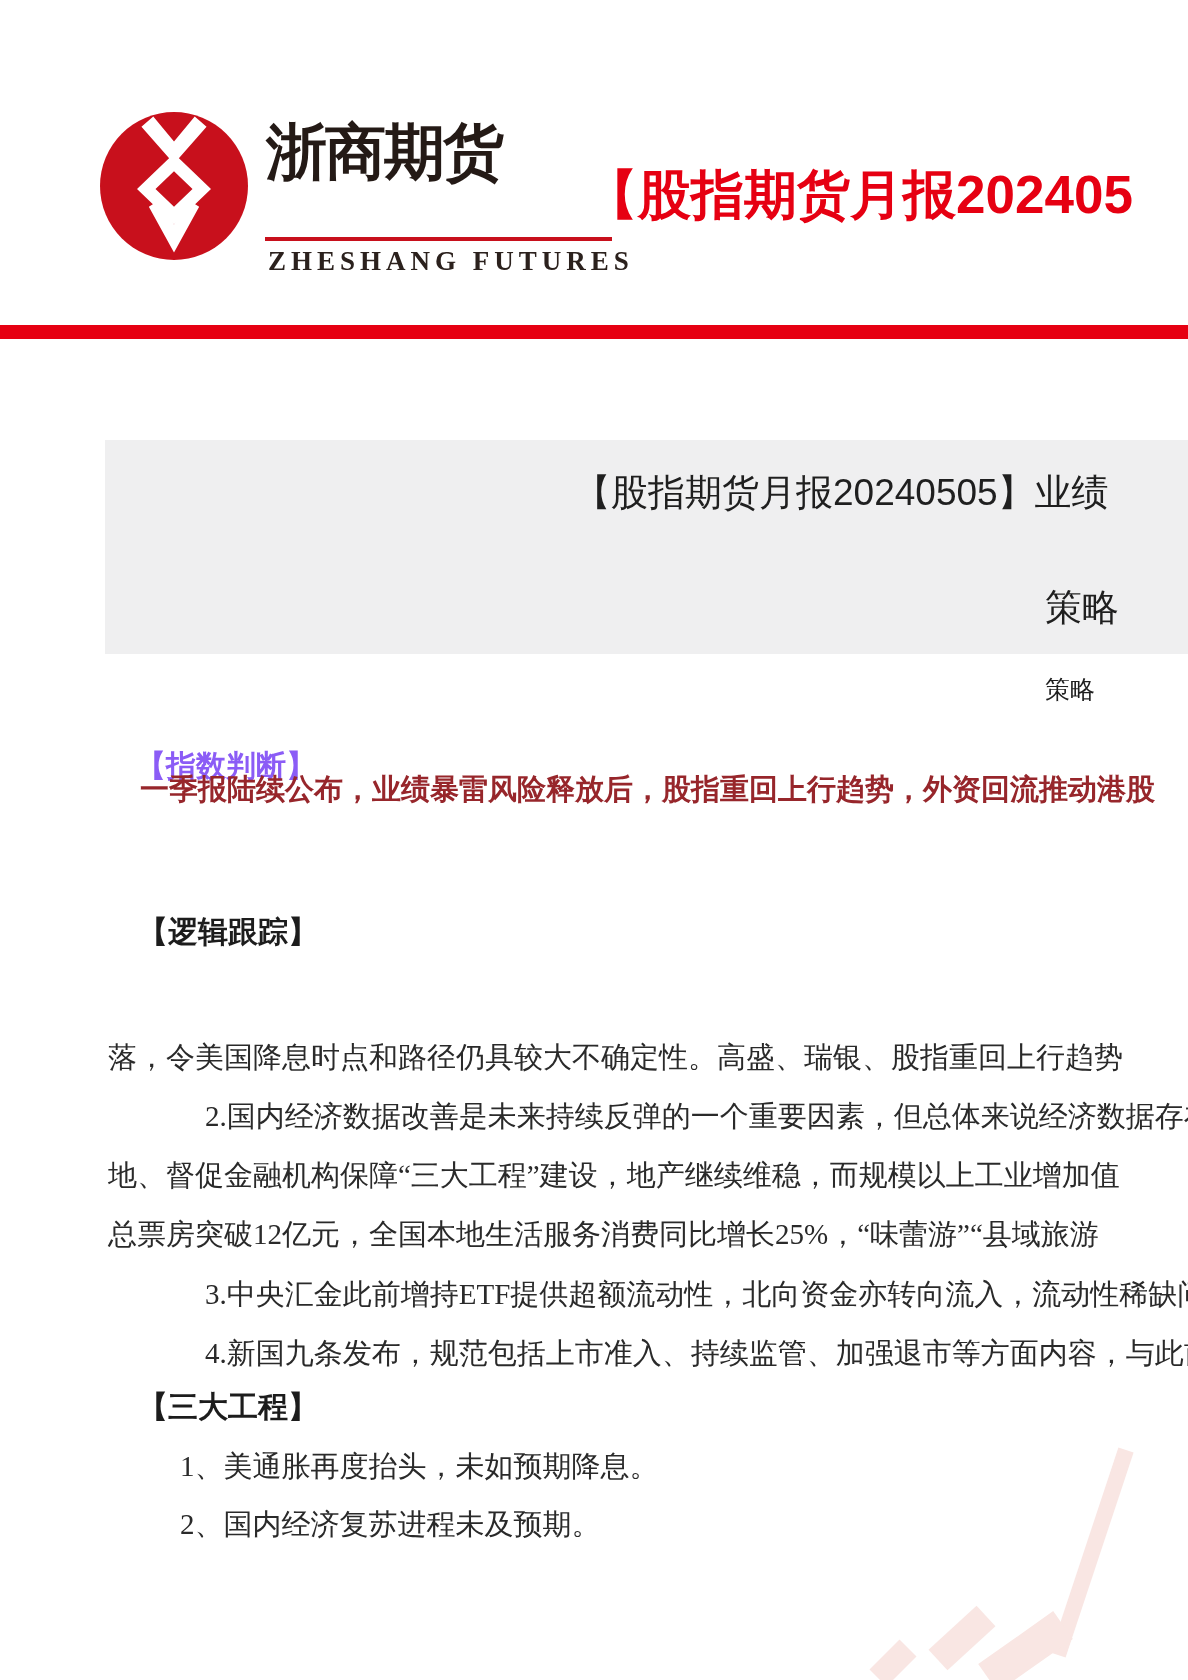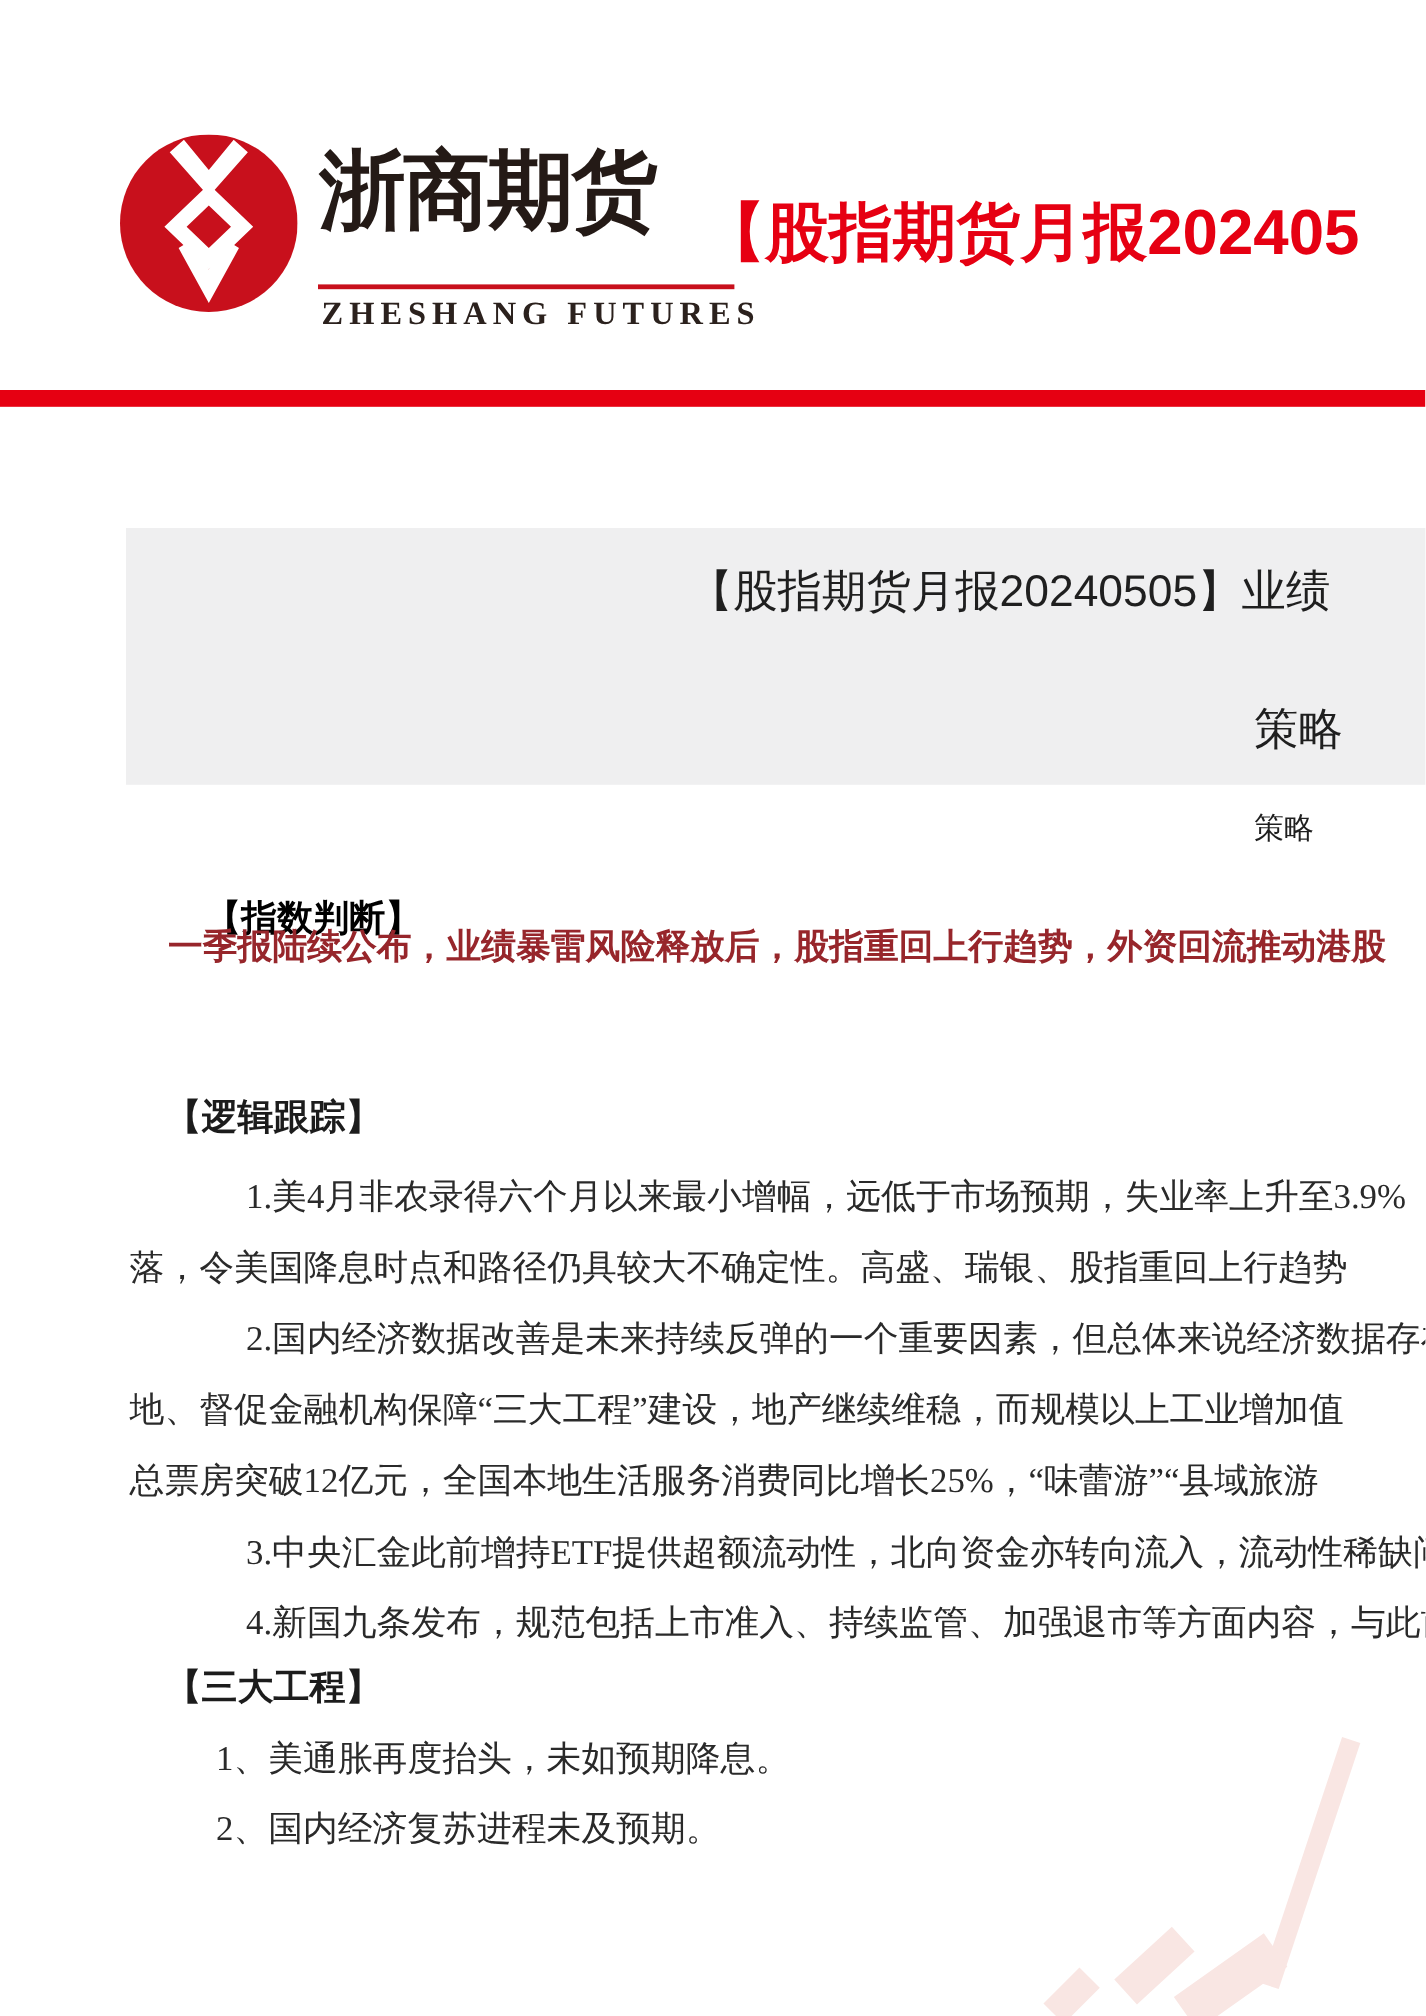--- a/index.html
+++ b/index.html
@@ -8,21 +8,21 @@
     width:1188px;height:1680px;
     background:#ffffff;
     overflow:hidden;
     font-family:"Liberation Serif", serif;
   }
   
   .logo-mark{position:absolute;left:100px;top:112px;width:148px;height:148px;}
   .brand-cn{
     position:absolute;left:266px;top:118px;
     font-family:"Liberation Serif", serif;
-    font-weight:900;font-size:72px;line-height:1.15;
+    font-weight:900;font-size:61px;line-height:1.15;
     color:#241a16;white-space:nowrap;letter-spacing:-2px;
   }
   .brand-underline{position:absolute;left:265px;top:237px;width:347px;height:4px;background:#c8101c;}
   .brand-en{
     position:absolute;left:268px;top:246px;
     font-family:"Liberation Serif", serif;
     font-weight:700;font-size:27px;letter-spacing:5px;
     color:#2b211d;white-space:nowrap;
   }
   .overlay-title{
@@ -47,21 +47,21 @@
   .byline{
     position:absolute;left:1045px;top:673px;
     font-family:"Liberation Sans", sans-serif;
     font-size:25px;color:#1f1f1f;white-space:nowrap;
   }
   
   .sec-header{
     position:absolute;font-weight:700;font-size:30px;line-height:1.15;
     white-space:nowrap;color:#1c1c1c;
   }
-  .sec-header.red{color:#000000;margin-left:35px;}
+  .sec-header.red{color:#8b5cf6;}
   .maroon-line{
     position:absolute;font-weight:700;font-size:29px;line-height:1.2;
     color:#97262b;white-space:nowrap;
   }
   .body-line{
     position:absolute;font-size:29px;line-height:1.2;
     color:#2a2a2a;white-space:nowrap;
   }
   
   .watermark{position:absolute;right:0;bottom:0;width:320px;height:260px;z-index:0;}
@@ -97,21 +97,20 @@
   <div class="banner-title">【股指期货月报20240505】业绩</div>
   <div class="banner-strategy">策略</div>
 
   <div class="byline">策略</div>
 
   <div class="sec-header red" style="left:136px;top:749px;">【指数判断】</div>
   <div class="maroon-line" style="left:140px;top:772px;">一季报陆续公布，业绩暴雷风险释放后，股指重回上行趋势，外资回流推动港股</div>
 
   <div class="sec-header" style="left:138px;top:915px;">【逻辑跟踪】</div>
 
-  <div class="body-line" style="left:205px;top:981px;">1.美4月非农录得六个月以来最小增幅，远低于市场预期，失业率上升至3.9%</div>
   <div class="body-line" style="left:108px;top:1040px;">落，令美国降息时点和路径仍具较大不确定性。高盛、瑞银、股指重回上行趋势</div>
   <div class="body-line" style="left:205px;top:1099px;">2.国内经济数据改善是未来持续反弹的一个重要因素，但总体来说经济数据存在</div>
   <div class="body-line" style="left:108px;top:1158px;">地、督促金融机构保障“三大工程”建设，地产继续维稳，而规模以上工业增加值</div>
   <div class="body-line" style="left:108px;top:1217px;">总票房突破12亿元，全国本地生活服务消费同比增长25%，“味蕾游”“县域旅游</div>
   <div class="body-line" style="left:205px;top:1277px;">3.中央汇金此前增持ETF提供超额流动性，北向资金亦转向流入，流动性稀缺问</div>
   <div class="body-line" style="left:205px;top:1336px;">4.新国九条发布，规范包括上市准入、持续监管、加强退市等方面内容，与此前</div>
 
   <div class="sec-header" style="left:138px;top:1390px;">【三大工程】</div>
   <div class="body-line" style="left:180px;top:1449px;">1、美通胀再度抬头，未如预期降息。</div>
   <div class="body-line" style="left:180px;top:1507px;">2、国内经济复苏进程未及预期。</div>

